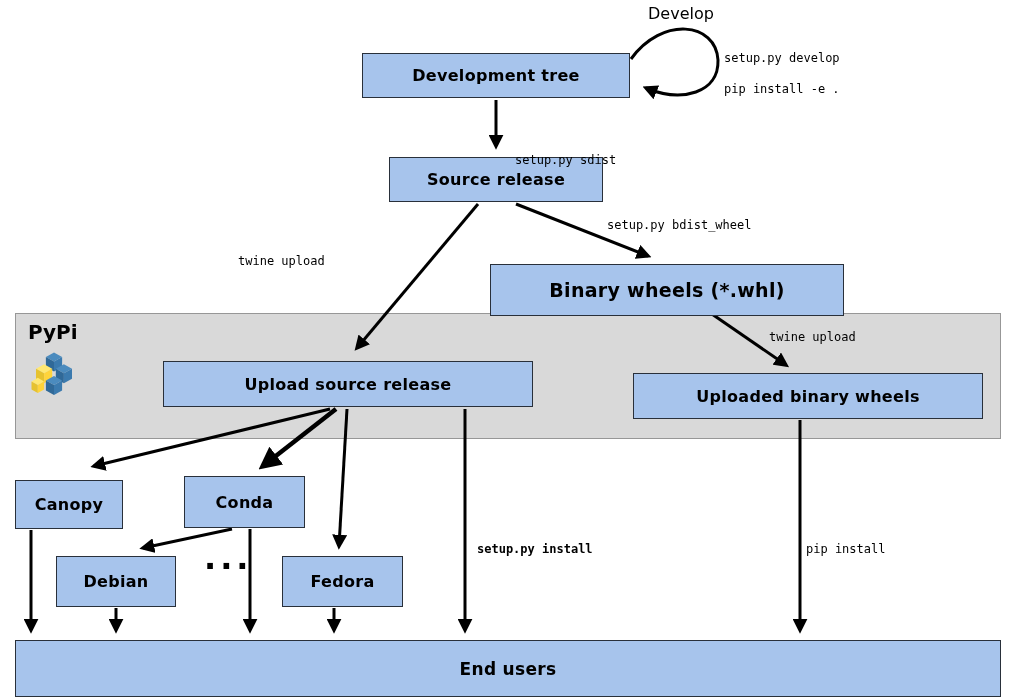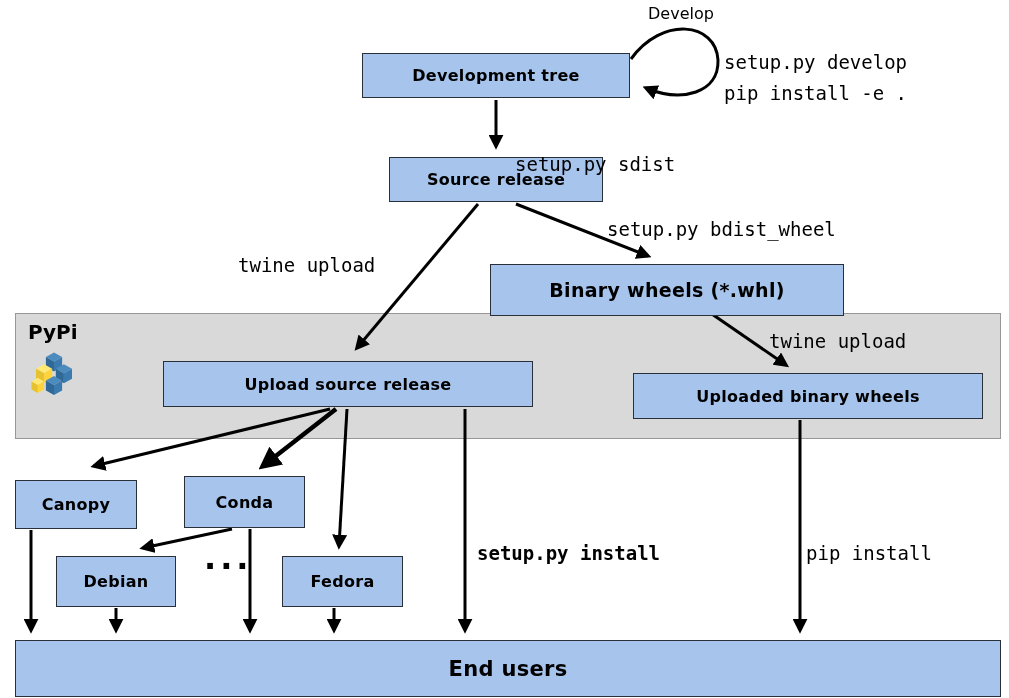--- a/index.html
+++ b/index.html
@@ -48,21 +48,21 @@
   }
   .lbl {
     position: absolute;
     z-index: 4;
     color: #000000;
     white-space: nowrap;
     line-height: 1.25;
   }
   .mono {
     font-family: "DejaVu Sans Mono", "Liberation Mono", monospace;
-    font-size: 19px;
+    font-size: 12px;
   }
   .sans {
     font-family: "DejaVu Sans", "Liberation Sans", sans-serif;
     font-size: 16px;
   }
   .pypi-title {
     font-weight: bold;
     font-size: 20px;
   }
   .ellipsis {
@@ -143,29 +143,29 @@
   <div class="node" style="left:362px; top:53px; width:268px; height:45px;">Development tree</div>
 
   <div class="node" style="left:389px; top:157px; width:214px; height:45px;">Source release</div>
 
   <div class="node" style="left:490px; top:264px; width:354px; height:52px; font-size:19px;">Binary wheels (*.whl)</div>
 
   <div class="node" style="left:163px; top:361px; width:370px; height:46px;">Upload source release</div>
 
   <div class="node" style="left:625px; top:373px; width:350px; height:46px;margin-left:8px;">Uploaded binary wheels</div>
 
-  <div class="node" style="left:15px; top:480px; width:122px; height:49px;">Canopy</div>
+  <div class="node" style="left:15px; top:480px; width:108px; height:49px;">Canopy</div>
 
   <div class="node" style="left:184px; top:476px; width:121px; height:52px;">Conda</div>
 
   <div class="node" style="left:56px; top:556px; width:120px; height:51px;">Debian</div>
 
   <div class="node" style="left:282px; top:556px; width:121px; height:51px;">Fedora</div>
 
-  <div class="node" style="left:15px; top:640px; width:986px; height:57px; font-size:21px;">End users</div>
+  <div class="node" style="left:15px; top:640px; width:986px; height:57px; font-size:17px;">End users</div>
 
   <div class="lbl sans" style="left:648px; top:4px;">Develop</div>
 
   <div class="lbl mono" style="left:724px; top:51px;">setup.py develop</div>
 
   <div class="lbl mono" style="left:724px; top:82px;">pip install -e .</div>
 
   <div class="lbl mono" style="left:515px; top:121px;margin-top:32px;">setup.py sdist</div>
 
   <div class="lbl mono" style="left:607px; top:218px;">setup.py bdist_wheel</div>

